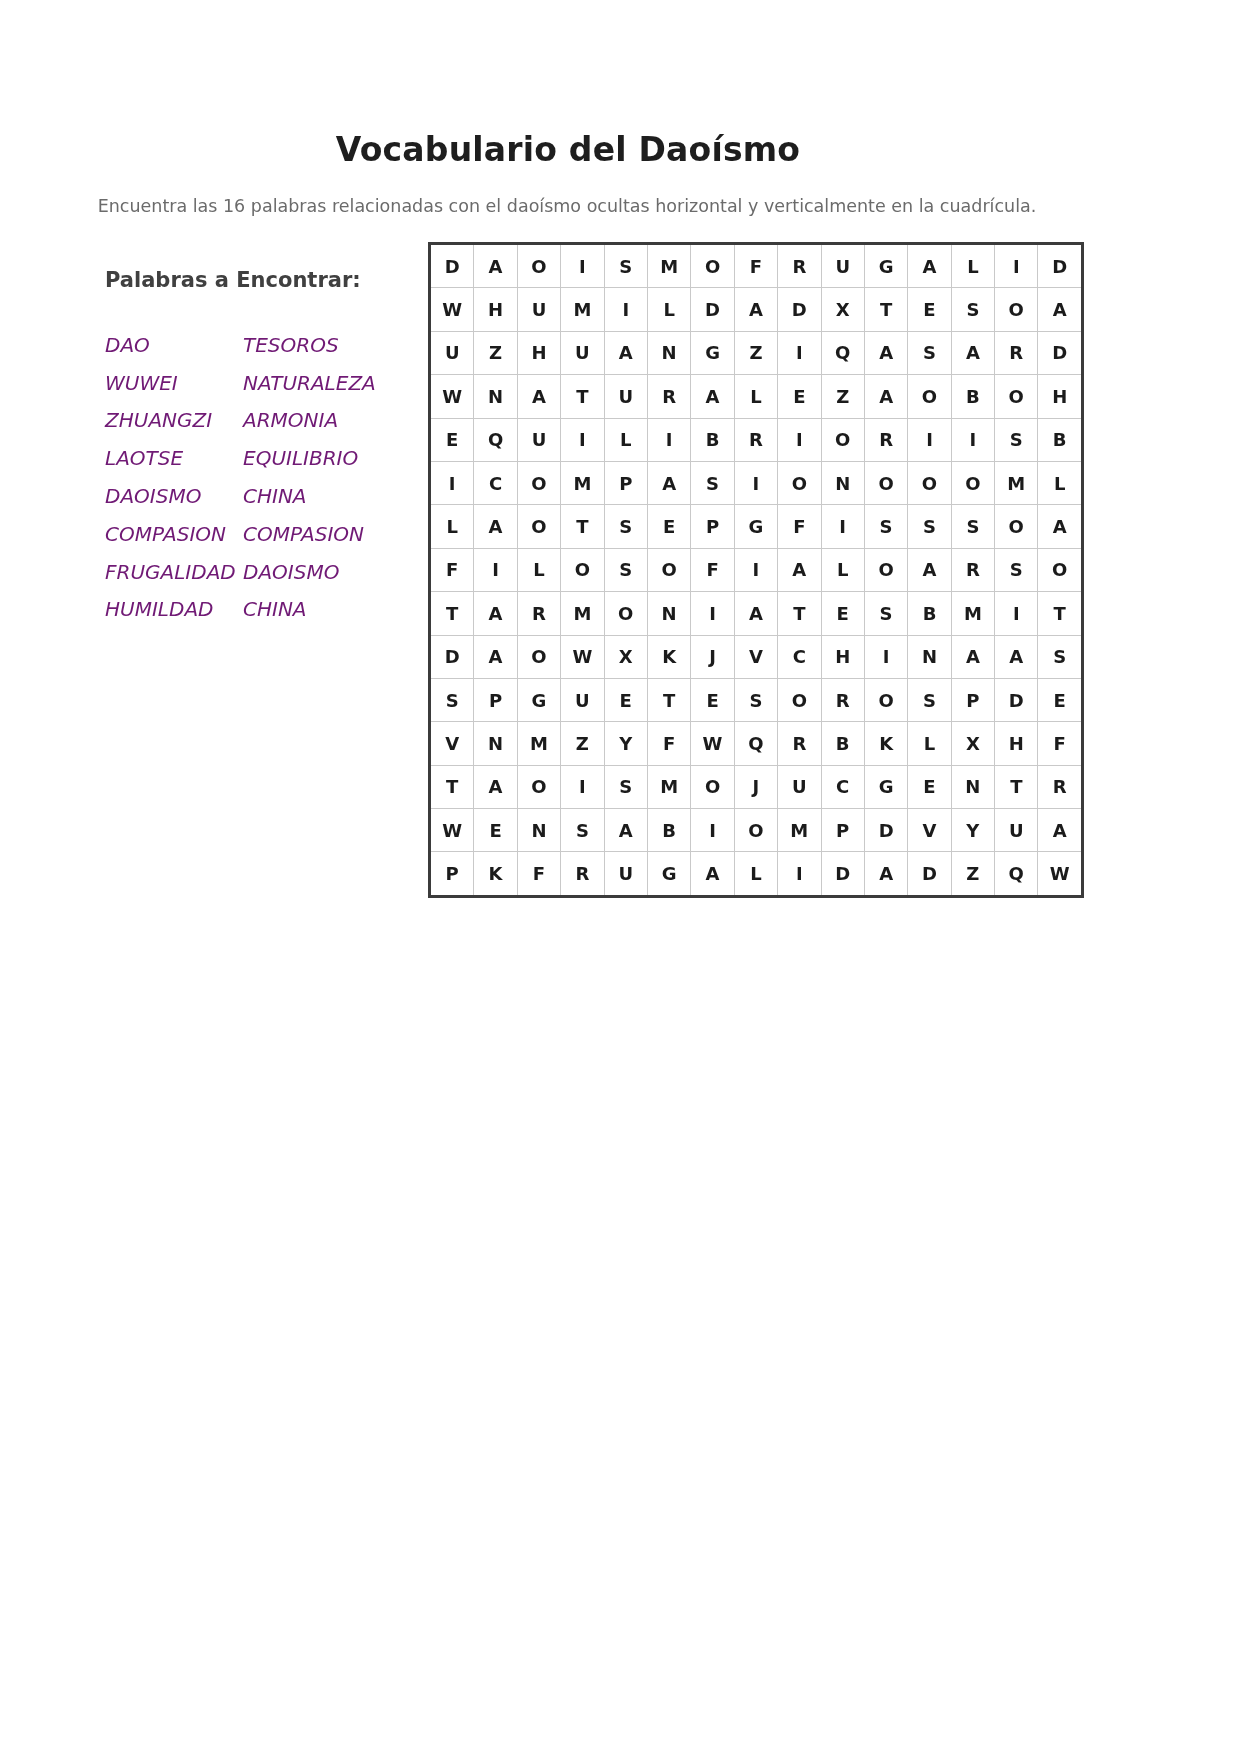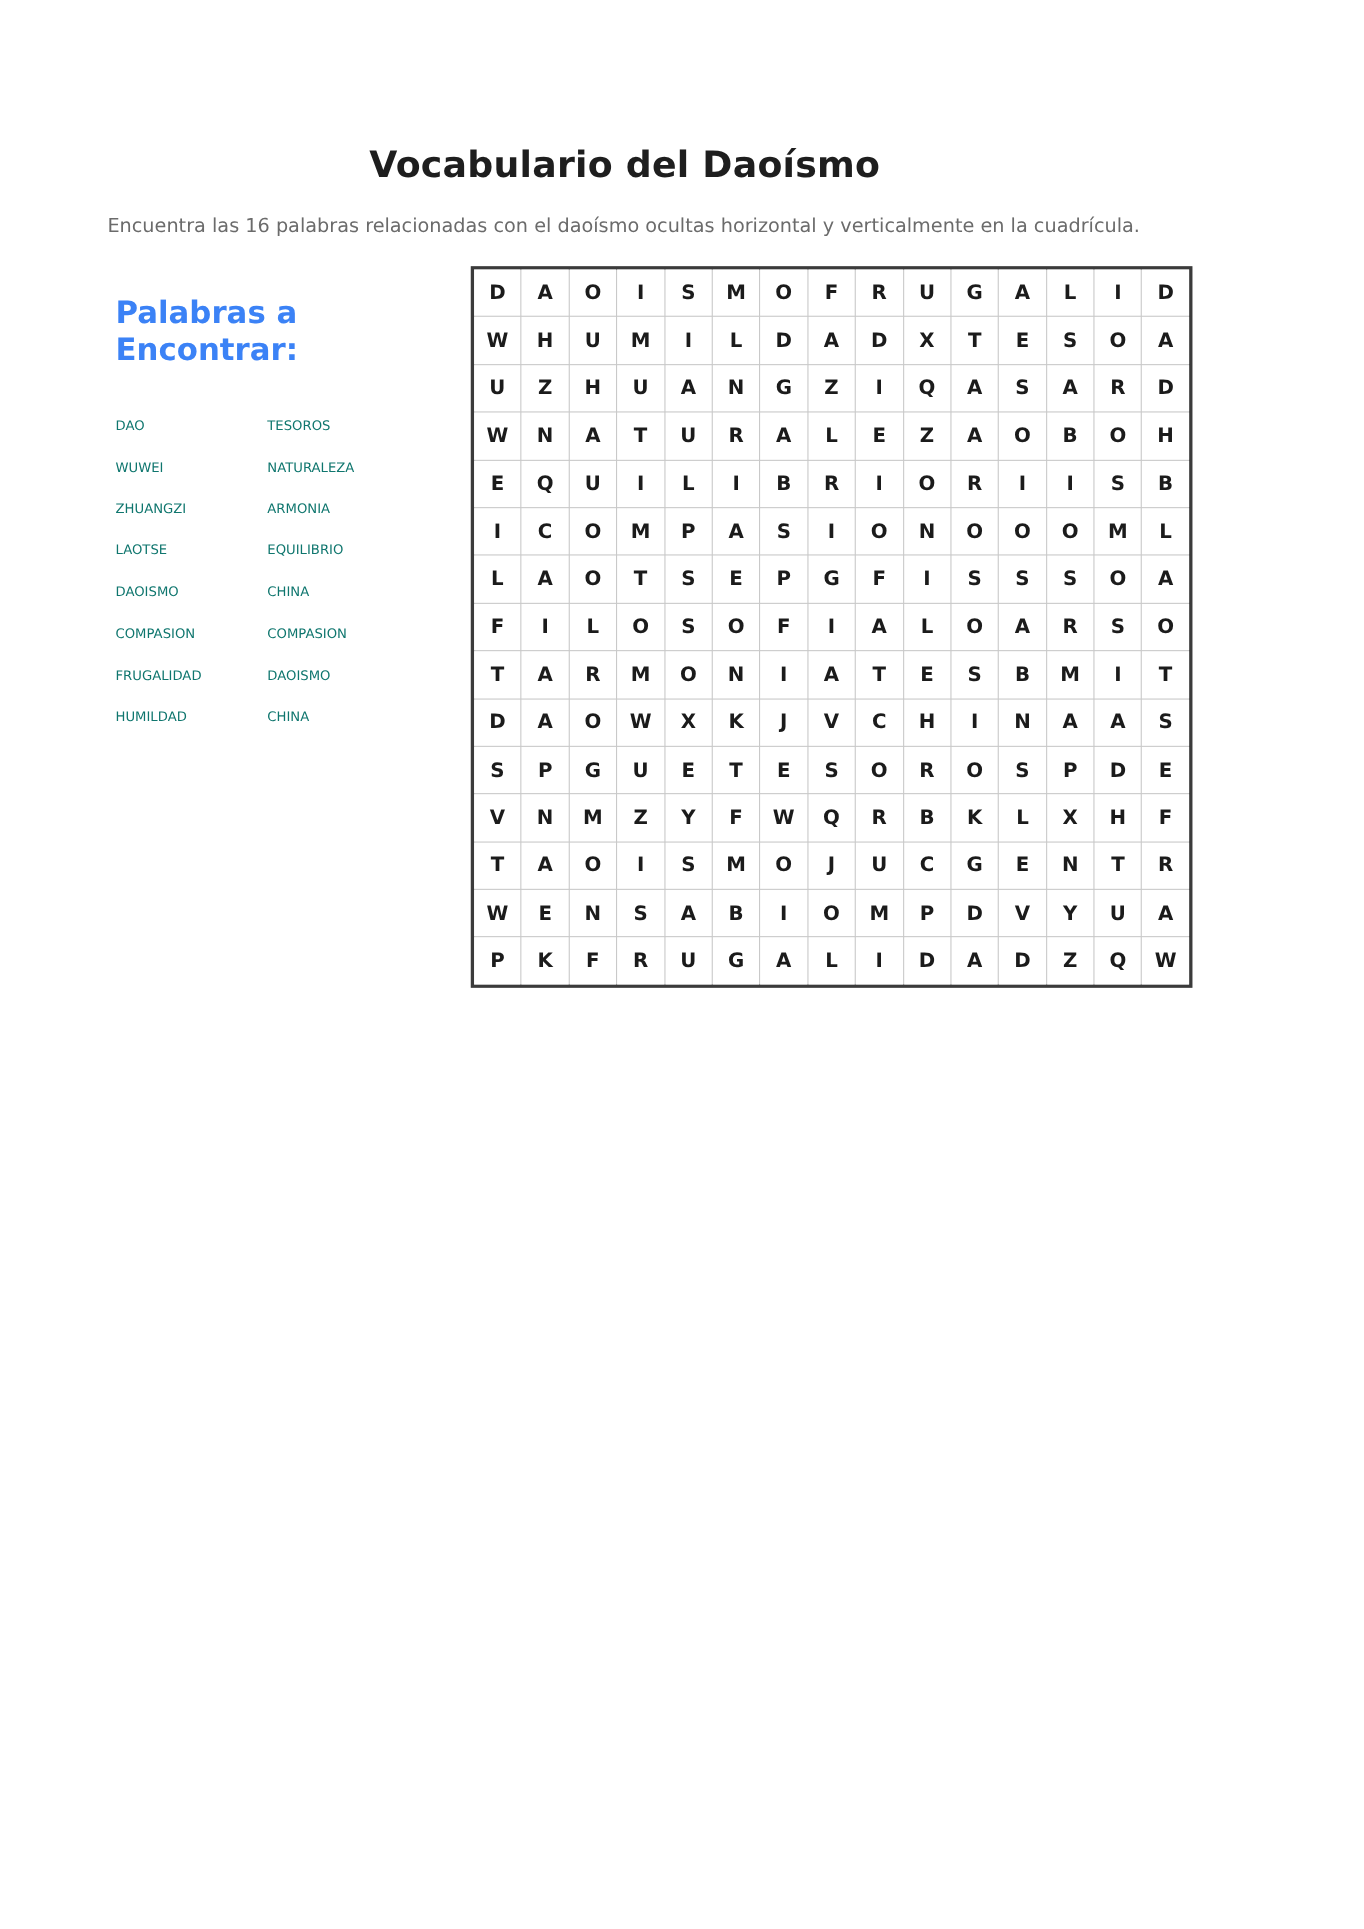--- a/index.html
+++ b/index.html
@@ -11,26 +11,26 @@
   .title {
     position:absolute; left:0; top:117px; width:1110px; margin:13px;
     text-align:center; font-size:33px; font-weight:700; color:#1e1e1e;
     letter-spacing:0.2px;
   }
   .subtitle {
     position:absolute; left:0; top:184px; width:1110px; margin:12px;
     text-align:center; font-size:17.5px; font-weight:400; color:#6b6b6b;
   }
   .words-panel { position:absolute; left:105px; top:268px; width:300px; }
-  .words-heading { margin:0 0 34px 0; font-size:28px; font-weight:700; color:#3b82f6; }
+  .words-heading { margin:0 0 34px 0; font-size:21px; font-weight:700; color:#404040; }
   .word-list {
     display:grid; grid-template-columns:138px auto;
     grid-auto-rows:37.8px; align-items:center;
   }
-  .word-item { font-size:12px; color:#0f766e; white-space:nowrap; }
+  .word-item { font-size:20px; color:#701a75; white-space:nowrap;font-style:italic; }
   .grid-wrap {
     position:absolute; left:428px; top:242px;
     border:3px solid #3b3b3b; background:#c9c9c9;
     display:grid; grid-template-columns:repeat(15, 42.4px);
     grid-auto-rows:42.4px; gap:1px;
   }
   .cell {
     background:#ffffff; display:flex; align-items:center; justify-content:center;
     font-size:18px; font-weight:700; color:#1b1b1b;
   }

